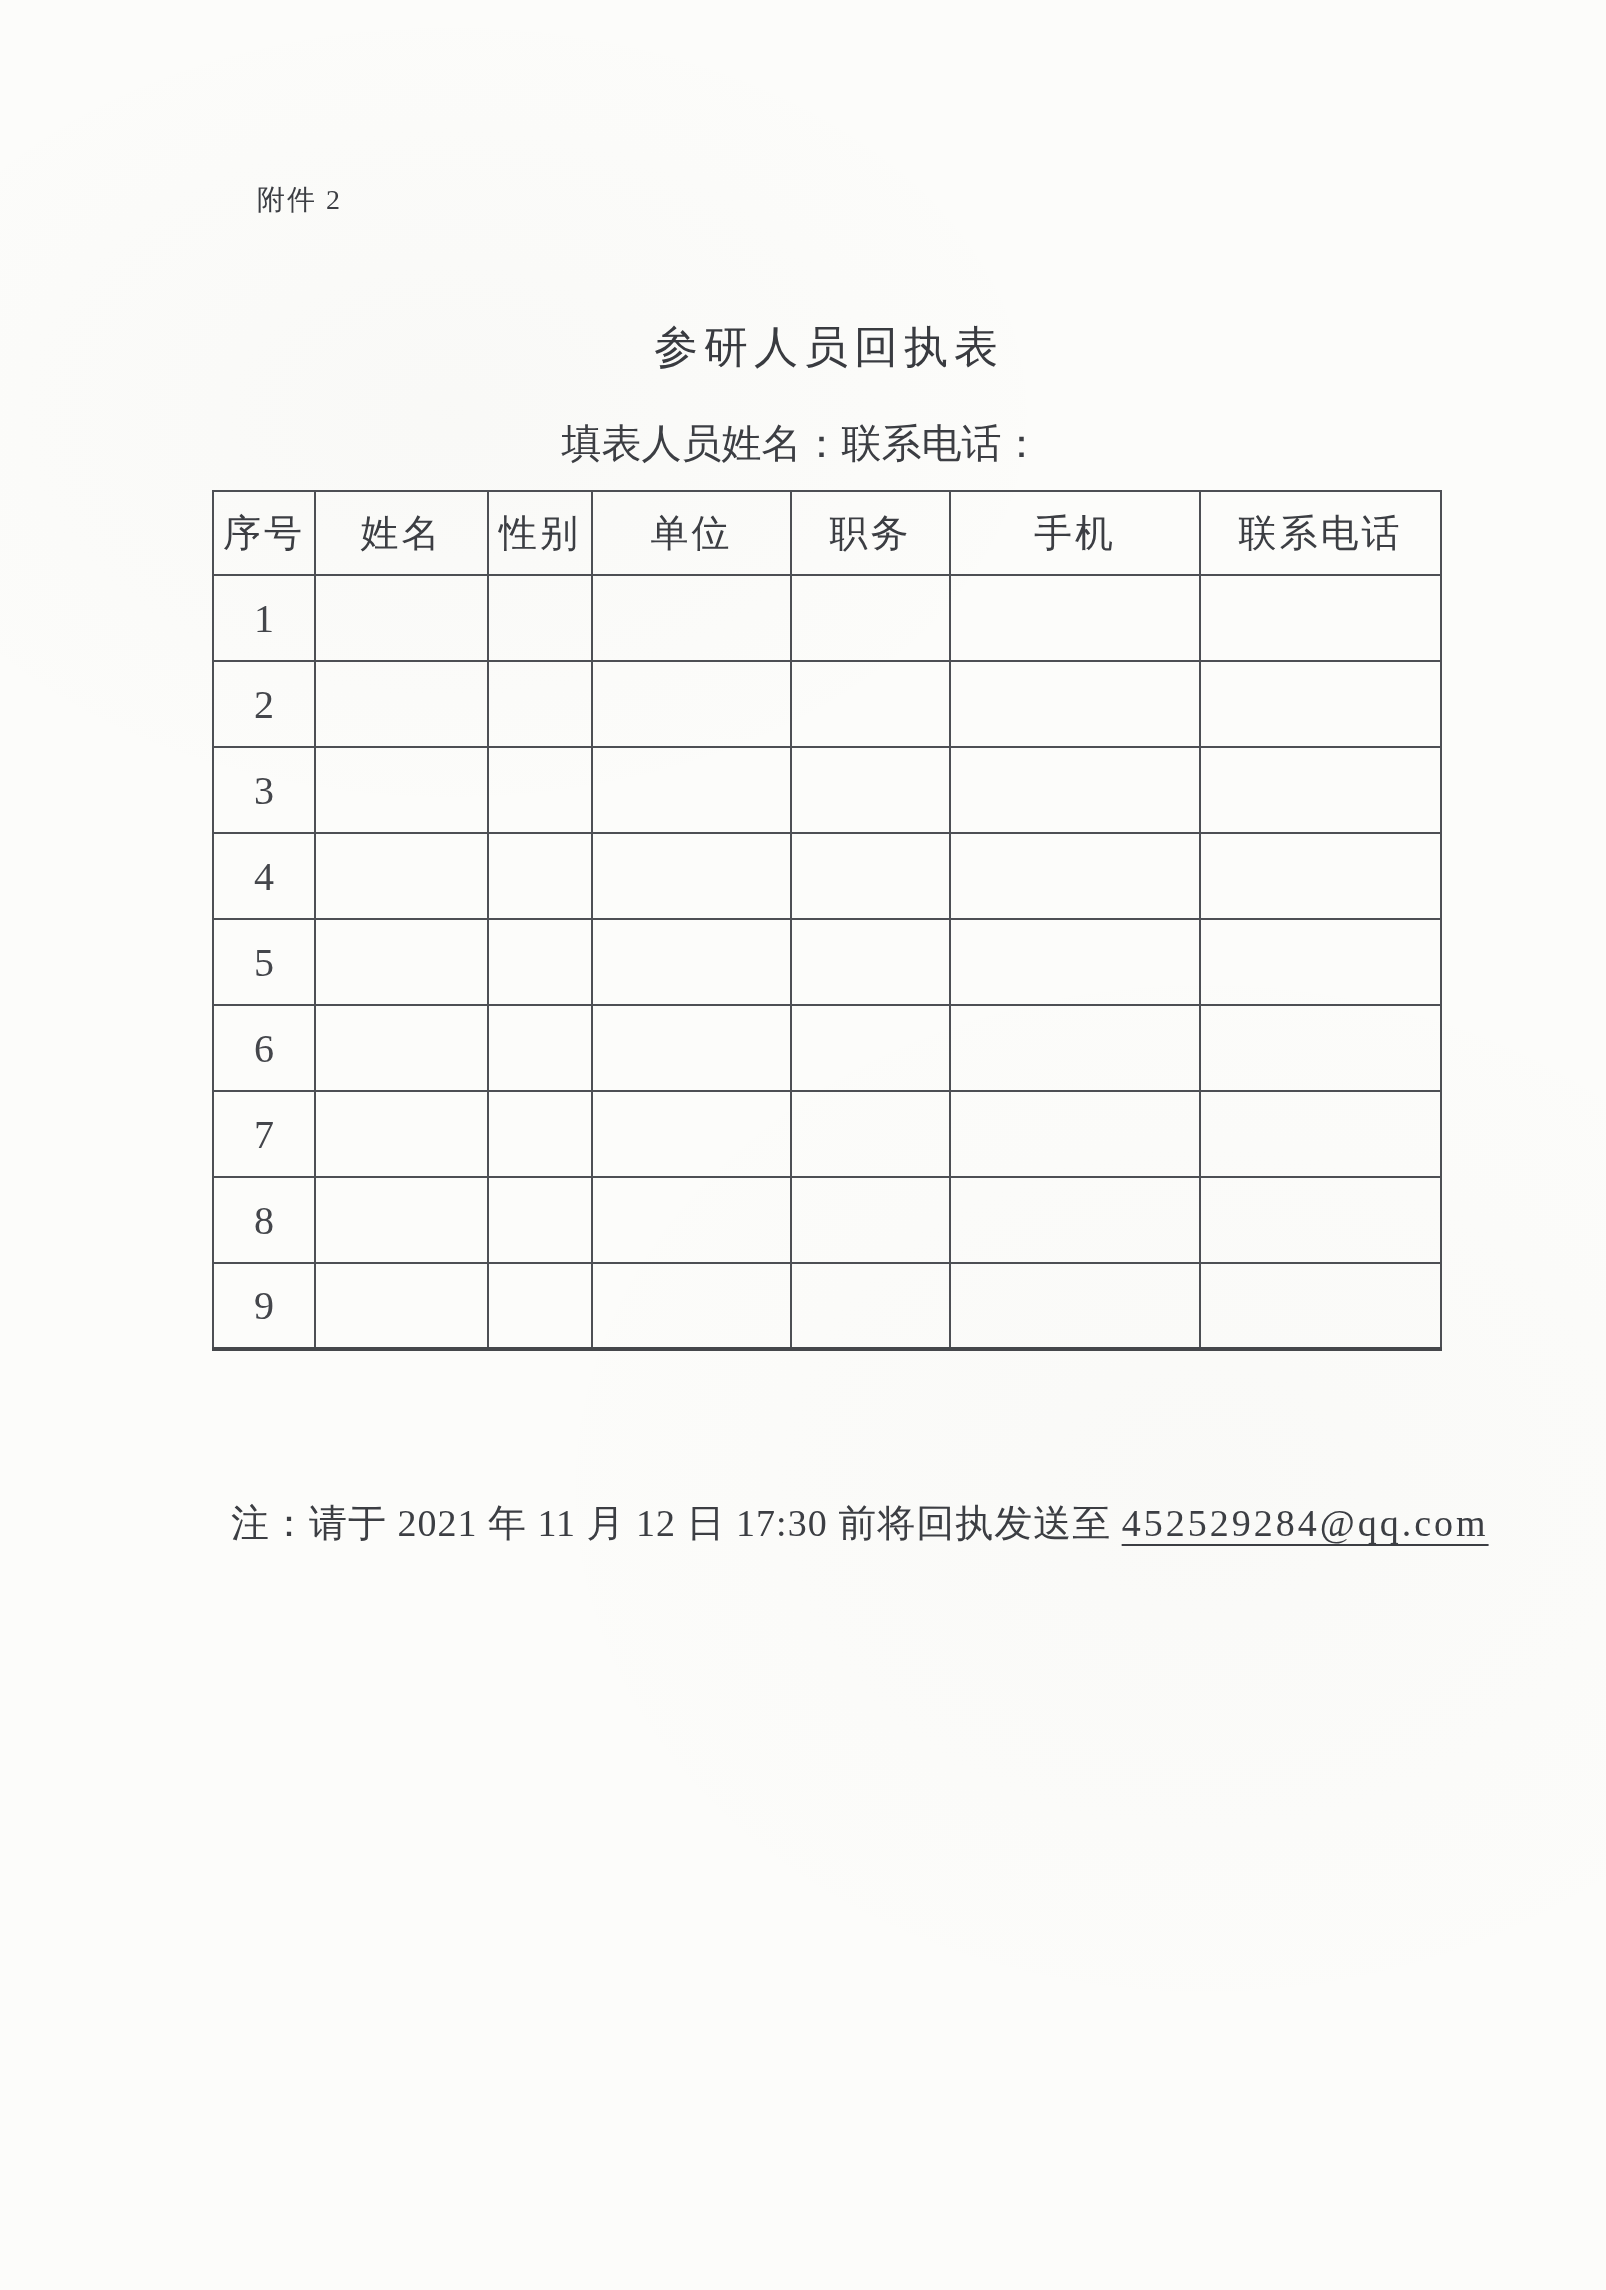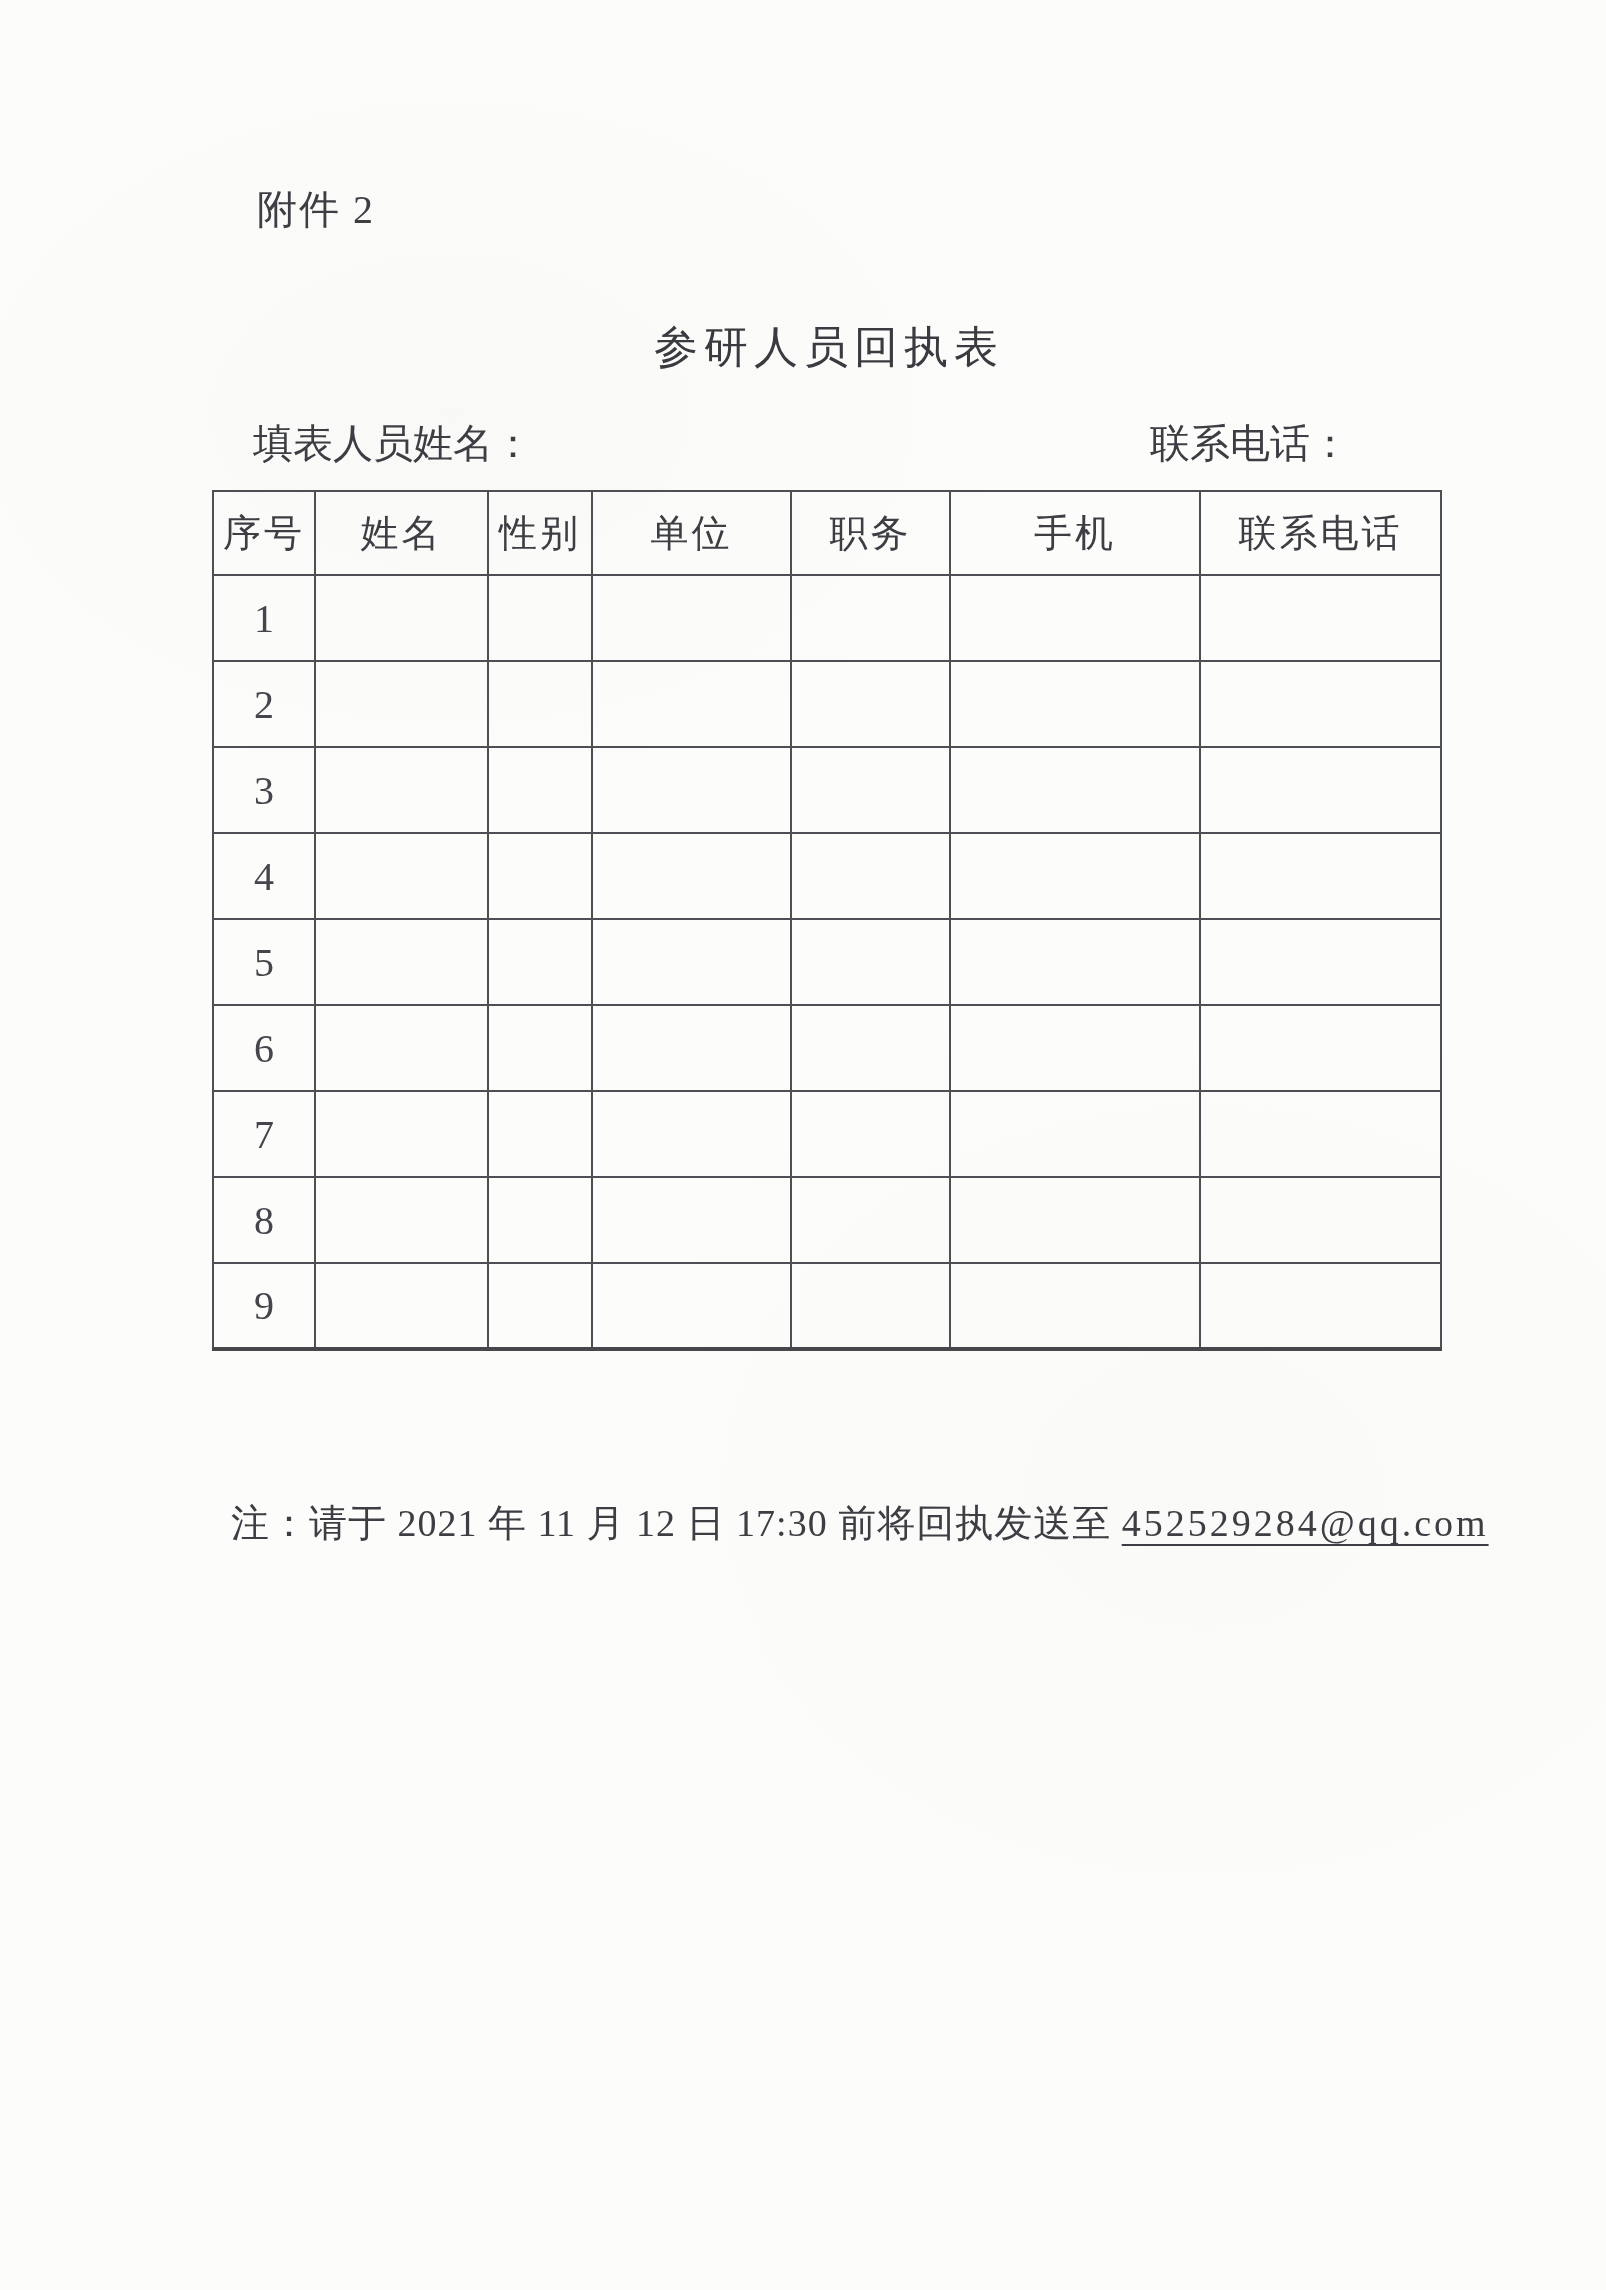--- a/index.html
+++ b/index.html
@@ -17,22 +17,22 @@
       radial-gradient(ellipse 1000px 800px at 75% 65%, rgba(120,120,115,0.02), transparent 70%),
       #fcfcfa;
     color: #3c3e43;
     font-family: "Liberation Serif", "DejaVu Serif", serif;
     overflow: hidden;
   }
 
   .attachment-label {
     position: absolute;
     left: 257px;
-    top: 188px;
-    font-size: 40px;
+    top: 178px;
+    font-size: 28px;
     line-height: 44px;
     letter-spacing: 2px;
   }
 
   .doc-title {
     position: absolute;
     left: 212px;
     top: 324px;
     width: 1228px;
     margin: 0;
@@ -44,21 +44,21 @@
     text-indent: 6px; 
     color: #393b40;
   }
 
   .labels-row {
     position: absolute;
     left: 212px;
     top: 420px;
     width: 1228px;
     display: flex;
-    justify-content: space-between;
+    justify-content: center;
     font-size: 40px;
     line-height: 48px;
   }
   .labels-row .name-label { margin-left: 41px; }
   .labels-row .phone-label { margin-right: 90px; }
 
   table.reply-table {
     position: absolute;
     left: 212px;
     top: 490px;

